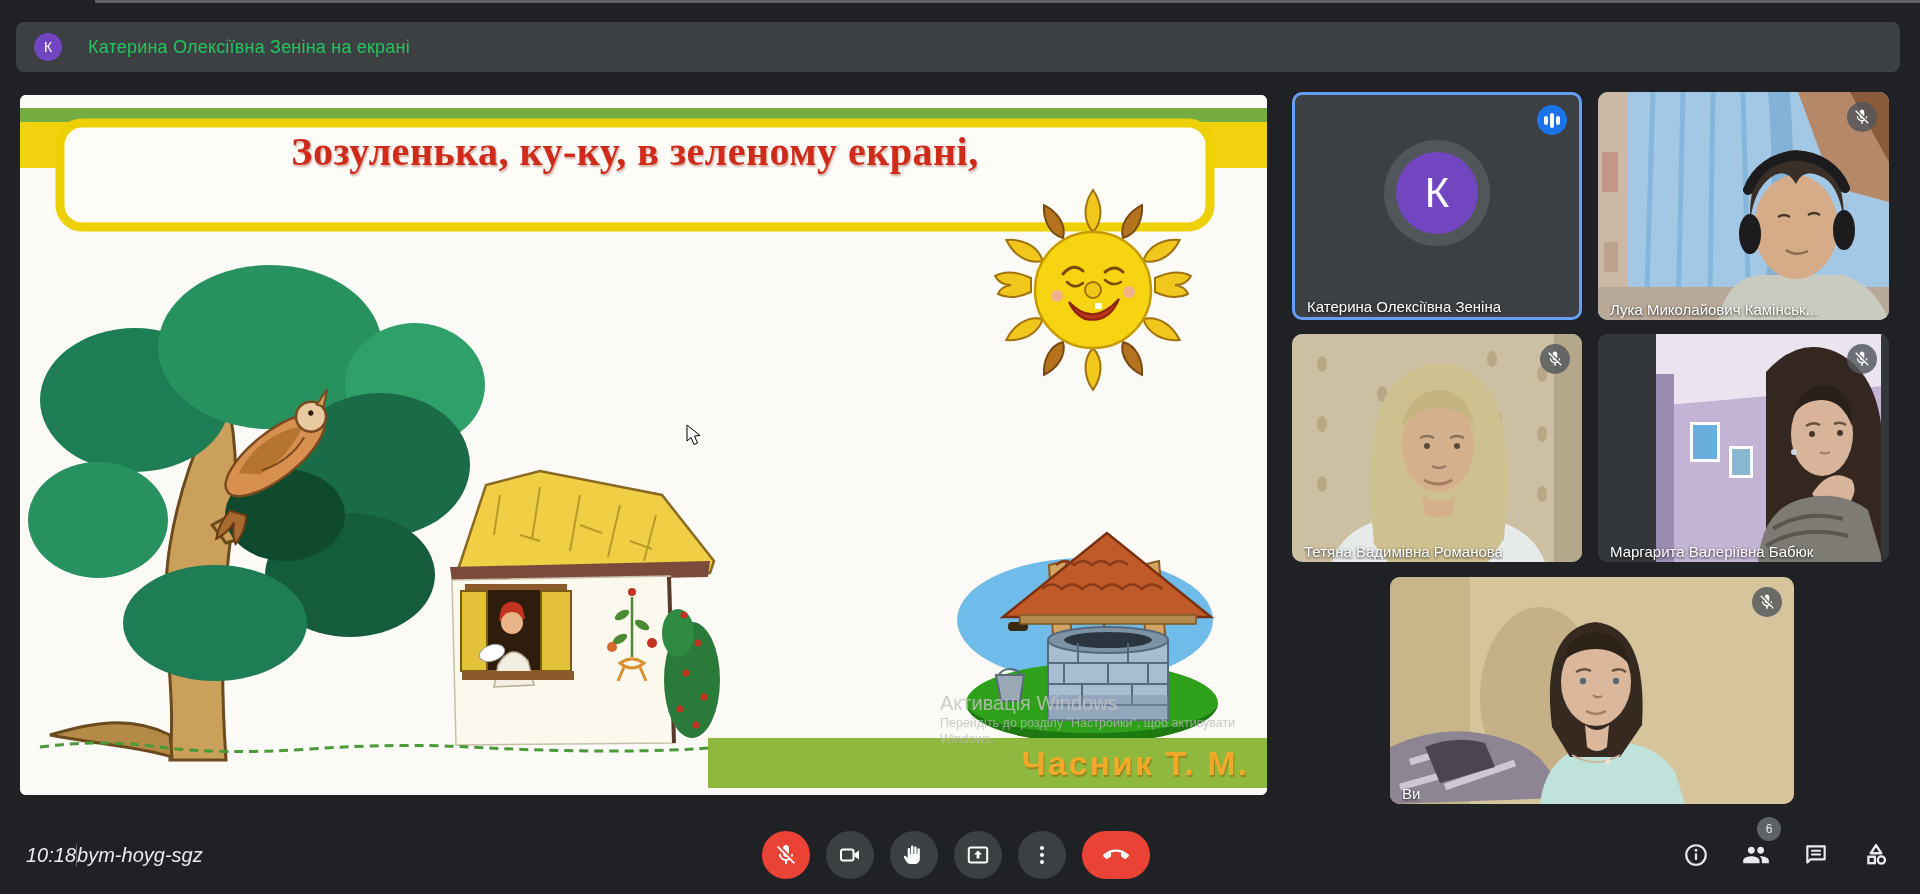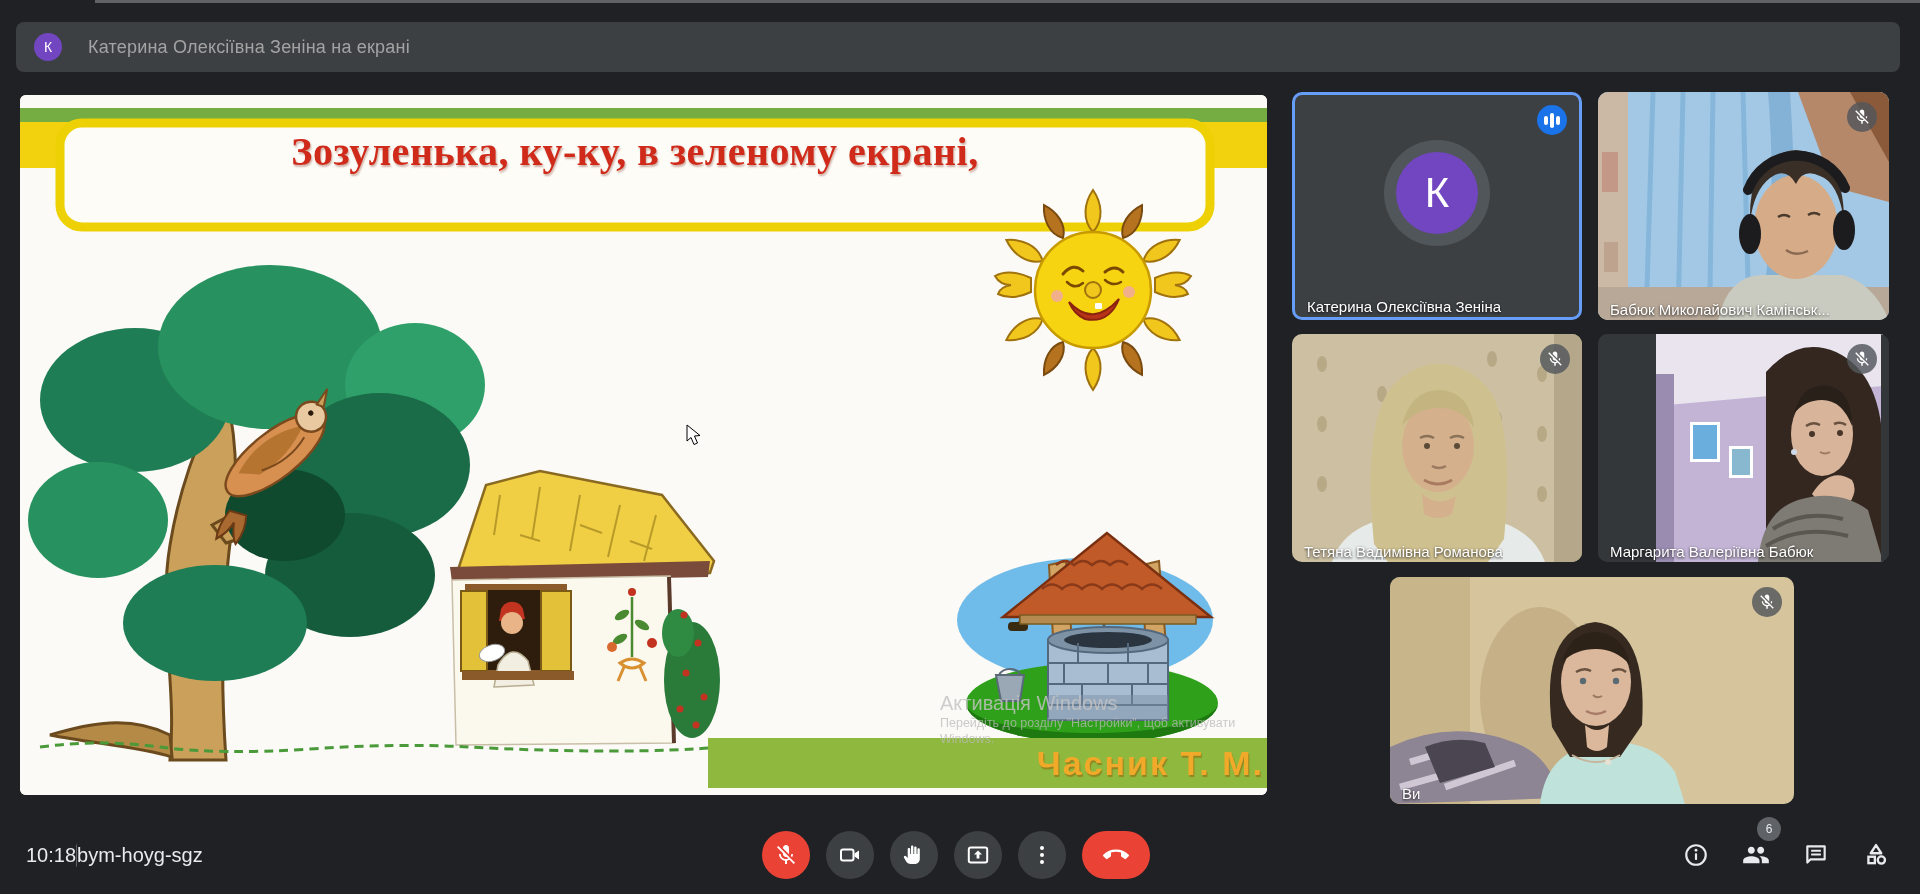--- a/index.html
+++ b/index.html
@@ -6,35 +6,35 @@
   *{box-sizing:border-box;}
   .app{position:relative;width:1920px;height:894px;background:#202124;overflow:hidden;
        font-family:"Liberation Sans","DejaVu Sans",sans-serif;}
   .top-edge{position:absolute;left:95px;top:0;width:1825px;height:3px;background:#97999c;opacity:.55;}
 
   
   .banner{position:absolute;left:16px;top:22px;width:1884px;height:50px;background:#3c4043;
           border-radius:8px;display:flex;align-items:center;}
   .banner-avatar{width:28px;height:28px;border-radius:50%;background:#7246c0;color:#fff;
                  display:flex;align-items:center;justify-content:center;font-size:14px;margin-left:18px;}
-  .banner-text{color:#a3a3a3;font-size:18px;margin-left:26px;letter-spacing:.2px;}
+  .banner-text{color:#22c55e;font-size:18px;margin-left:26px;letter-spacing:.2px;}
 
   
   .stage{position:absolute;left:20px;top:95px;width:1247px;height:700px;background:#fbfaf6;
          border-radius:6px;overflow:hidden;}
   .stage svg.slide-art{position:absolute;inset:0;}
   .slide-title{position:absolute;left:40px;top:34px;width:1150px;text-align:center;
                font-family:"Liberation Serif","DejaVu Serif",serif;font-weight:bold;
                font-size:40px;line-height:46px;color:#cf2a1a;
                text-shadow:1px 2px 2px rgba(120,30,10,.35);letter-spacing:.5px;}
   .watermark{position:absolute;left:920px;top:596px;width:330px;color:rgba(195,195,195,.82);}
   .wm1{font-size:20px;line-height:24px;}
   .wm2,.wm3{font-size:12.5px;line-height:16px;color:rgba(185,185,185,.75);}
   .credit-strip{position:absolute;left:688px;top:643px;width:559px;height:50px;
-                display:flex;align-items:center;justify-content:flex-end;padding-right:3px;}
+                display:flex;align-items:center;justify-content:flex-end;padding-right:18px;}
   .credit-strip span{font-size:34px;font-weight:bold;color:#f0a928;letter-spacing:2px;
                      text-shadow:1px 2px 1px rgba(150,90,10,.55);}
 
   
   .tile{position:absolute;border-radius:10px;background:#3c4043;overflow:hidden;}
   .tile svg.video{position:absolute;inset:0;width:100%;height:100%;}
   .tile-name{position:absolute;left:12px;bottom:2px;color:#fff;font-size:15px;
              text-shadow:0 1px 3px rgba(0,0,0,.9);white-space:nowrap;overflow:hidden;
              max-width:calc(100% - 24px);margin-top:24px;}
   .tile1{left:1292px;top:92px;width:290px;height:228px;border:3px solid #669df6;}
@@ -52,21 +52,21 @@
   .audio-badge i{display:block;width:4px;border-radius:2px;background:#fff;}
   .audio-badge i:nth-child(1){height:9px;}
   .audio-badge i:nth-child(2){height:15px;}
   .audio-badge i:nth-child(3){height:9px;}
   .mic-badge{position:absolute;top:10px;right:12px;width:30px;height:30px;border-radius:50%;
              background:rgba(82,87,92,.82);display:flex;align-items:center;justify-content:center;}
 
   
   .bottom-bar{position:absolute;left:0;right:0;bottom:0;height:78px;background:#202124;}
   .bar-left{position:absolute;left:26px;top:50%;transform:translateY(-50%);
-            display:flex;align-items:center;color:#e8eaed;font-size:20px;}
+            display:flex;align-items:center;color:#e8eaed;font-size:20px;font-style:italic;}
   .bar-divider{width:1px;height:22px;background:#5f6368;}
   .bar-center{position:absolute;left:956px;top:50%;transform:translate(-50%,-50%);
               display:flex;align-items:center;gap:16px;}
   .ctl{width:48px;height:48px;border-radius:50%;background:#3c4043;border:none;cursor:pointer;
        display:flex;align-items:center;justify-content:center;padding:0;}
   .ctl.red{background:#ea4335;}
   .ctl.end{width:68px;border-radius:24px;}
   .bar-right{position:absolute;right:30px;top:50%;transform:translateY(-50%);
              display:flex;align-items:center;gap:32px;}
   .bar-icon{width:28px;height:28px;background:none;border:none;padding:0;cursor:pointer;
@@ -278,21 +278,21 @@
       <ellipse cx="152" cy="142" rx="11" ry="20" fill="#1c1c1e"></ellipse>
       <ellipse cx="246" cy="138" rx="11" ry="20" fill="#1c1c1e"></ellipse>
       <path d="M180 125 q6 -4 12 0 M210 123 q6 -4 12 0" stroke="#4a392c" stroke-width="2.5" fill="none"></path>
       <path d="M188 158 q10 7 22 1" stroke="#8a6a52" stroke-width="2.5" fill="none"></path>
     </svg>
     <div class="mic-badge">
       <svg width="18" height="18" viewBox="0 0 24 24">
           <path fill="#fff" d="M19 11h-1.7c0 .74-.16 1.43-.43 2.05l1.23 1.23c.56-.98.9-2.09.9-3.28zm-4.02.17c0-.06.02-.11.02-.17V5c0-1.66-1.34-3-3-3S9 3.34 9 5v.18l5.98 5.99zM4.27 3 3 4.27l6.01 6.01V11c0 1.66 1.33 3 2.99 3 .22 0 .44-.03.65-.08l1.66 1.66c-.71.33-1.5.52-2.31.52-2.76 0-5.3-2.1-5.3-5.1H5c0 3.41 2.72 6.23 6 6.72V21h2v-3.28c.91-.13 1.77-.45 2.54-.9L19.73 21 21 19.73 4.27 3z"></path>
         </svg>
     </div>
-    <div class="tile-name">Бабюк Миколайович Камінськ...</div>
+    <div class="tile-name">Лука Миколайович Камінськ...</div>
   </div>
 
   <div class="tile tile3">
     <svg class="video" viewBox="0 0 290 228" preserveAspectRatio="none">
       <rect width="290" height="228" fill="#cdc0a2"></rect>
       <g fill="#b3a480" opacity=".8">
         <ellipse cx="30" cy="30" rx="5" ry="8"></ellipse>
           <ellipse cx="30" cy="90" rx="5" ry="8"></ellipse>
           <ellipse cx="30" cy="150" rx="5" ry="8"></ellipse>
         <ellipse cx="90" cy="60" rx="5" ry="8"></ellipse>

